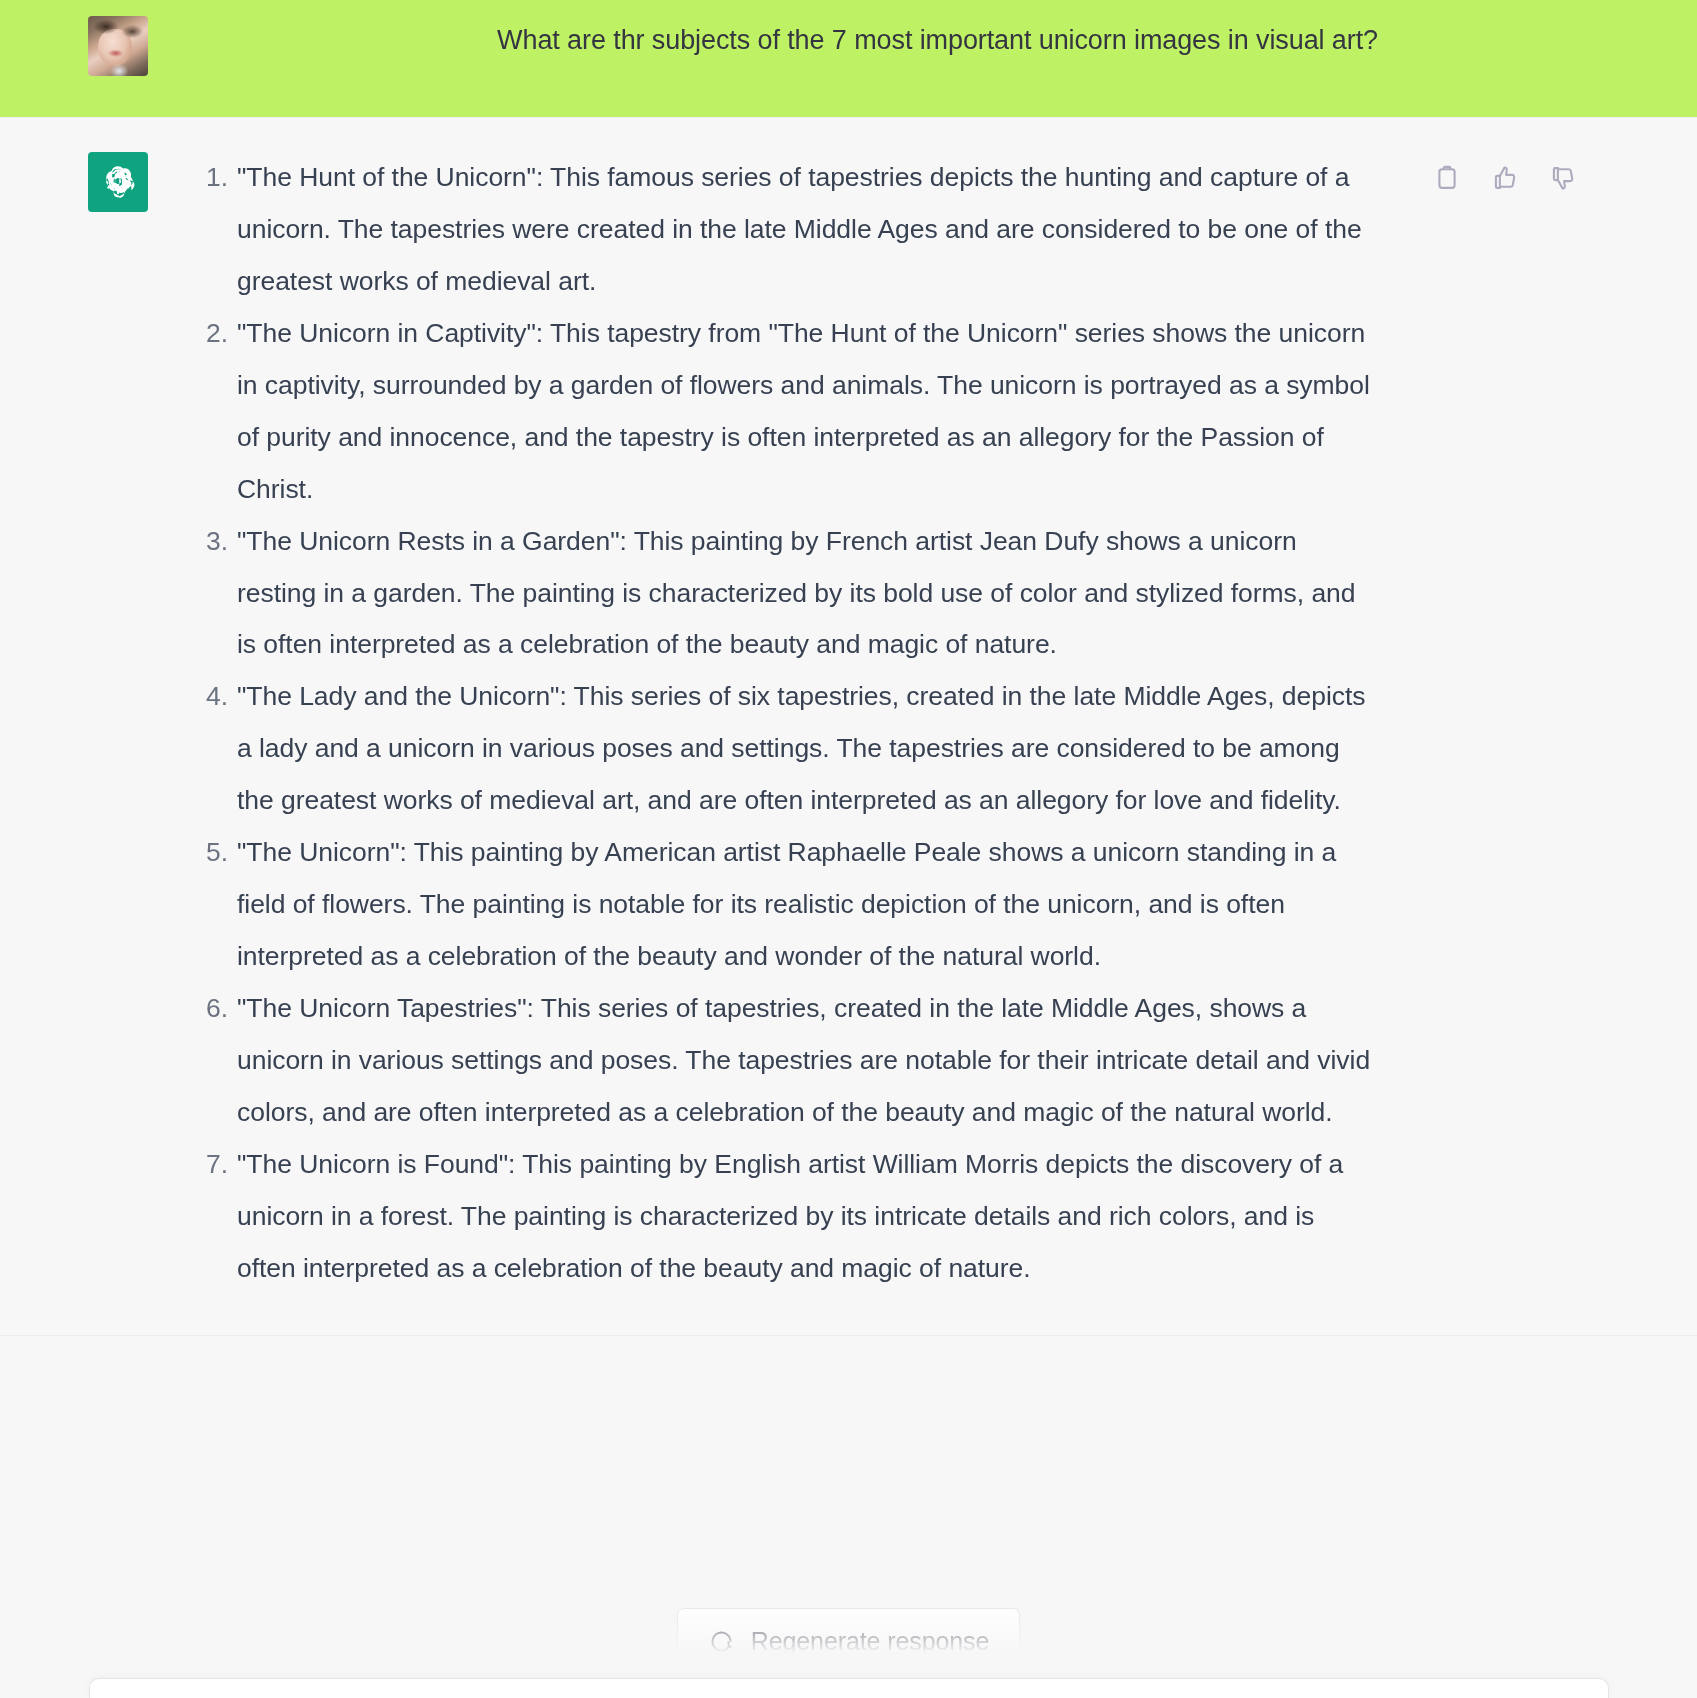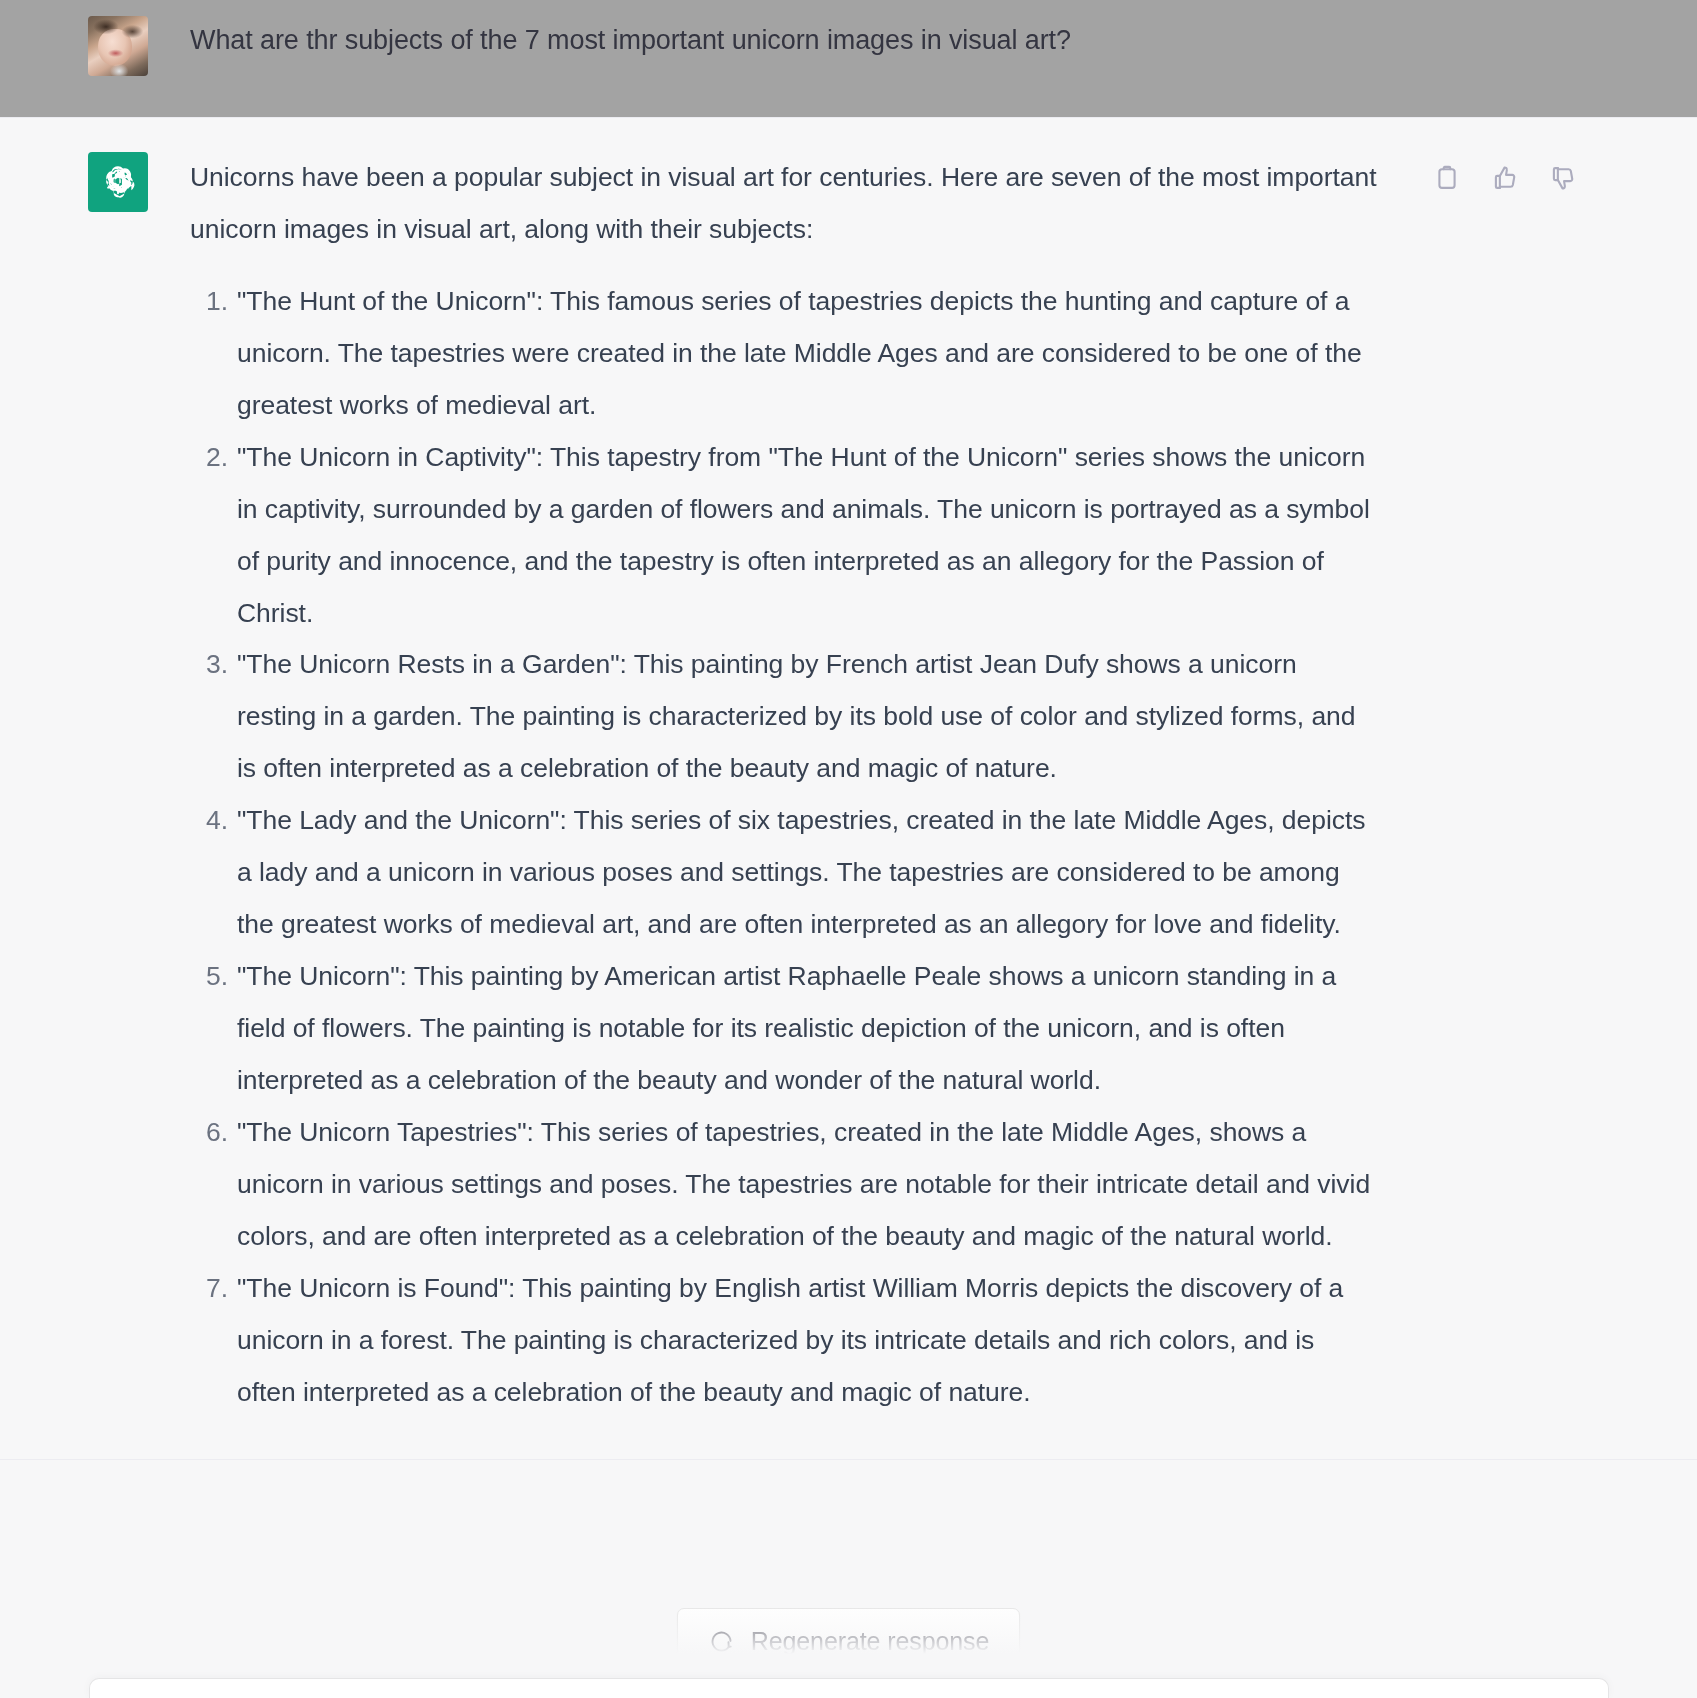--- a/index.html
+++ b/index.html
@@ -19,24 +19,25 @@
 
   .chat-root {
     position: relative;
     width: 1697px;
     height: 1698px;
     overflow: hidden;
   }
 
   
   .turn-user {
-    background: #a3a3a3;
+    background: #bef264;
     border-bottom: 1px solid #ECECF1;
     padding: 16px 0 30px 0;
     min-height: 118px;
+    text-align: right;
   }
 
   .turn-assistant {
     background: #F7F7F8;
     border-bottom: 1px solid #ECECF1;
     padding: 34px 0 40px 0;
   }
 
   .turn-inner {
     position: relative;
@@ -253,21 +254,20 @@
       <div class="avatar avatar-assistant">
         <svg viewBox="0 0 24 24">
           <path d="M11.99 2.05a4.22 4.22 0 0 0-4.02 2.93 4.22 4.22 0 0 0-2.8 2.05 4.22 4.22 0 0 0 .52 4.95 4.22 4.22 0 0 0 .45 3.45 4.22 4.22 0 0 0 4.55 2.02 4.22 4.22 0 0 0 3.18 1.43 4.22 4.22 0 0 0 4.02-2.92 4.22 4.22 0 0 0 2.81-2.05 4.22 4.22 0 0 0-.52-4.95 4.22 4.22 0 0 0-.45-3.45 4.22 4.22 0 0 0-4.56-2.03 4.22 4.22 0 0 0-3.18-1.43Zm0 1.58c.86 0 1.68.3 2.33.85l-.11.07-3.9 2.25a.63.63 0 0 0-.32.55v5.35l-1.69-.98V6.38a2.64 2.64 0 0 1 2.64-2.64h1.05Zm4.38 1.66a2.64 2.64 0 0 1 2.29 1.32l.05.1-3.9 2.25a.64.64 0 0 0-.32.55l-.01 6.18-1.69-.98-.01-4.5 3.9-2.25a2.62 2.62 0 0 1-.31-2.67Zm-9.9 2.2.01.13v4.5c0 .23.12.44.32.55l4.63 2.67-1.7.98-3.89-2.25a2.64 2.64 0 0 1-.97-3.6l.6-1.03c.25-.43.6-.78 1-.95ZM12 9.33l1.78 1.03v2.06L12 13.45l-1.78-1.03v-2.06L12 9.33Zm5.16-.03 3.9 2.25c1.26.73 1.7 2.34.96 3.6l-.6 1.04a2.6 2.6 0 0 1-1 .95l-.01-.13v-4.5a.63.63 0 0 0-.32-.55l-4.63-2.67 1.7-.99Zm-2.9 4.47 1.69.98v4.5a2.64 2.64 0 0 1-3.94 2.3l.11-.07 3.9-2.25a.63.63 0 0 0 .32-.56l.01-4.9h-2.09Zm-5.2.16.02 4.5c0 .23.12.44.32.55l3.89 2.25a2.62 2.62 0 0 1-3.91-1.25l-.04-.11V15.2c0-.23.12-.44.32-.55l-.6-.72Z" fill="#FFFFFF"></path>
           <path d="M12 4.6c-1.1 0-2.06.6-2.57 1.5l-.1.2-.22-.02a2.96 2.96 0 0 0-2.67 1.49 2.96 2.96 0 0 0 .25 3.3l.14.17-.07.2a2.96 2.96 0 0 0 .4 2.7 2.96 2.96 0 0 0 3.1 1.2l.21-.05.13.17a2.96 2.96 0 0 0 5.22-.9l.06-.2.22.02a2.96 2.96 0 0 0 2.67-1.49 2.96 2.96 0 0 0-.25-3.3l-.14-.17.07-.2a2.96 2.96 0 0 0-.4-2.7 2.96 2.96 0 0 0-3.1-1.2l-.21.05-.13-.17A2.95 2.95 0 0 0 12 4.6Z" fill="none" stroke="#FFFFFF" stroke-width="1.25"></path>
           <path d="M12 8.02 8.6 9.98v3.92L12 15.86l3.4-1.96V9.98L12 8.02Z" fill="none" stroke="#FFFFFF" stroke-width="1.2"></path>
           <path d="M12 8.02V4.7M15.4 9.98l2.87-1.66M15.4 13.9l2.87 1.66M12 15.86v3.32M8.6 13.9l-2.87 1.66M8.6 9.98 5.73 8.32" fill="none" stroke="#FFFFFF" stroke-width="1.2" stroke-linecap="round"></path>
         </svg>
       </div>
 
       <div class="msg-body">
-        <p class="assistant-para">Unicorns have been a popular subject in visual art for centuries. Here are seven of the most important unicorn images in visual art, along with their subjects:</p>
 
         <ol class="answer-list">
           <li>"The Hunt of the Unicorn": This famous series of tapestries depicts the hunting and capture of a unicorn. The tapestries were created in the late Middle Ages and are considered to be one of the greatest works of medieval art.</li>
           <li>"The Unicorn in Captivity": This tapestry from "The Hunt of the Unicorn" series shows the unicorn in captivity, surrounded by a garden of flowers and animals. The unicorn is portrayed as a symbol of purity and innocence, and the tapestry is often interpreted as an allegory for the Passion of Christ.</li>
           <li>"The Unicorn Rests in a Garden": This painting by French artist Jean Dufy shows a unicorn resting in a garden. The painting is characterized by its bold use of color and stylized forms, and is often interpreted as a celebration of the beauty and magic of nature.</li>
           <li>"The Lady and the Unicorn": This series of six tapestries, created in the late Middle Ages, depicts a lady and a unicorn in various poses and settings. The tapestries are considered to be among the greatest works of medieval art, and are often interpreted as an allegory for love and fidelity.</li>
           <li>"The Unicorn": This painting by American artist Raphaelle Peale shows a unicorn standing in a field of flowers. The painting is notable for its realistic depiction of the unicorn, and is often interpreted as a celebration of the beauty and wonder of the natural world.</li>
           <li>"The Unicorn Tapestries": This series of tapestries, created in the late Middle Ages, shows a unicorn in various settings and poses. The tapestries are notable for their intricate detail and vivid colors, and are often interpreted as a celebration of the beauty and magic of the natural world.</li>
           <li>"The Unicorn is Found": This painting by English artist William Morris depicts the discovery of a unicorn in a forest. The painting is characterized by its intricate details and rich colors, and is often interpreted as a celebration of the beauty and magic of nature.</li>
         </ol>

